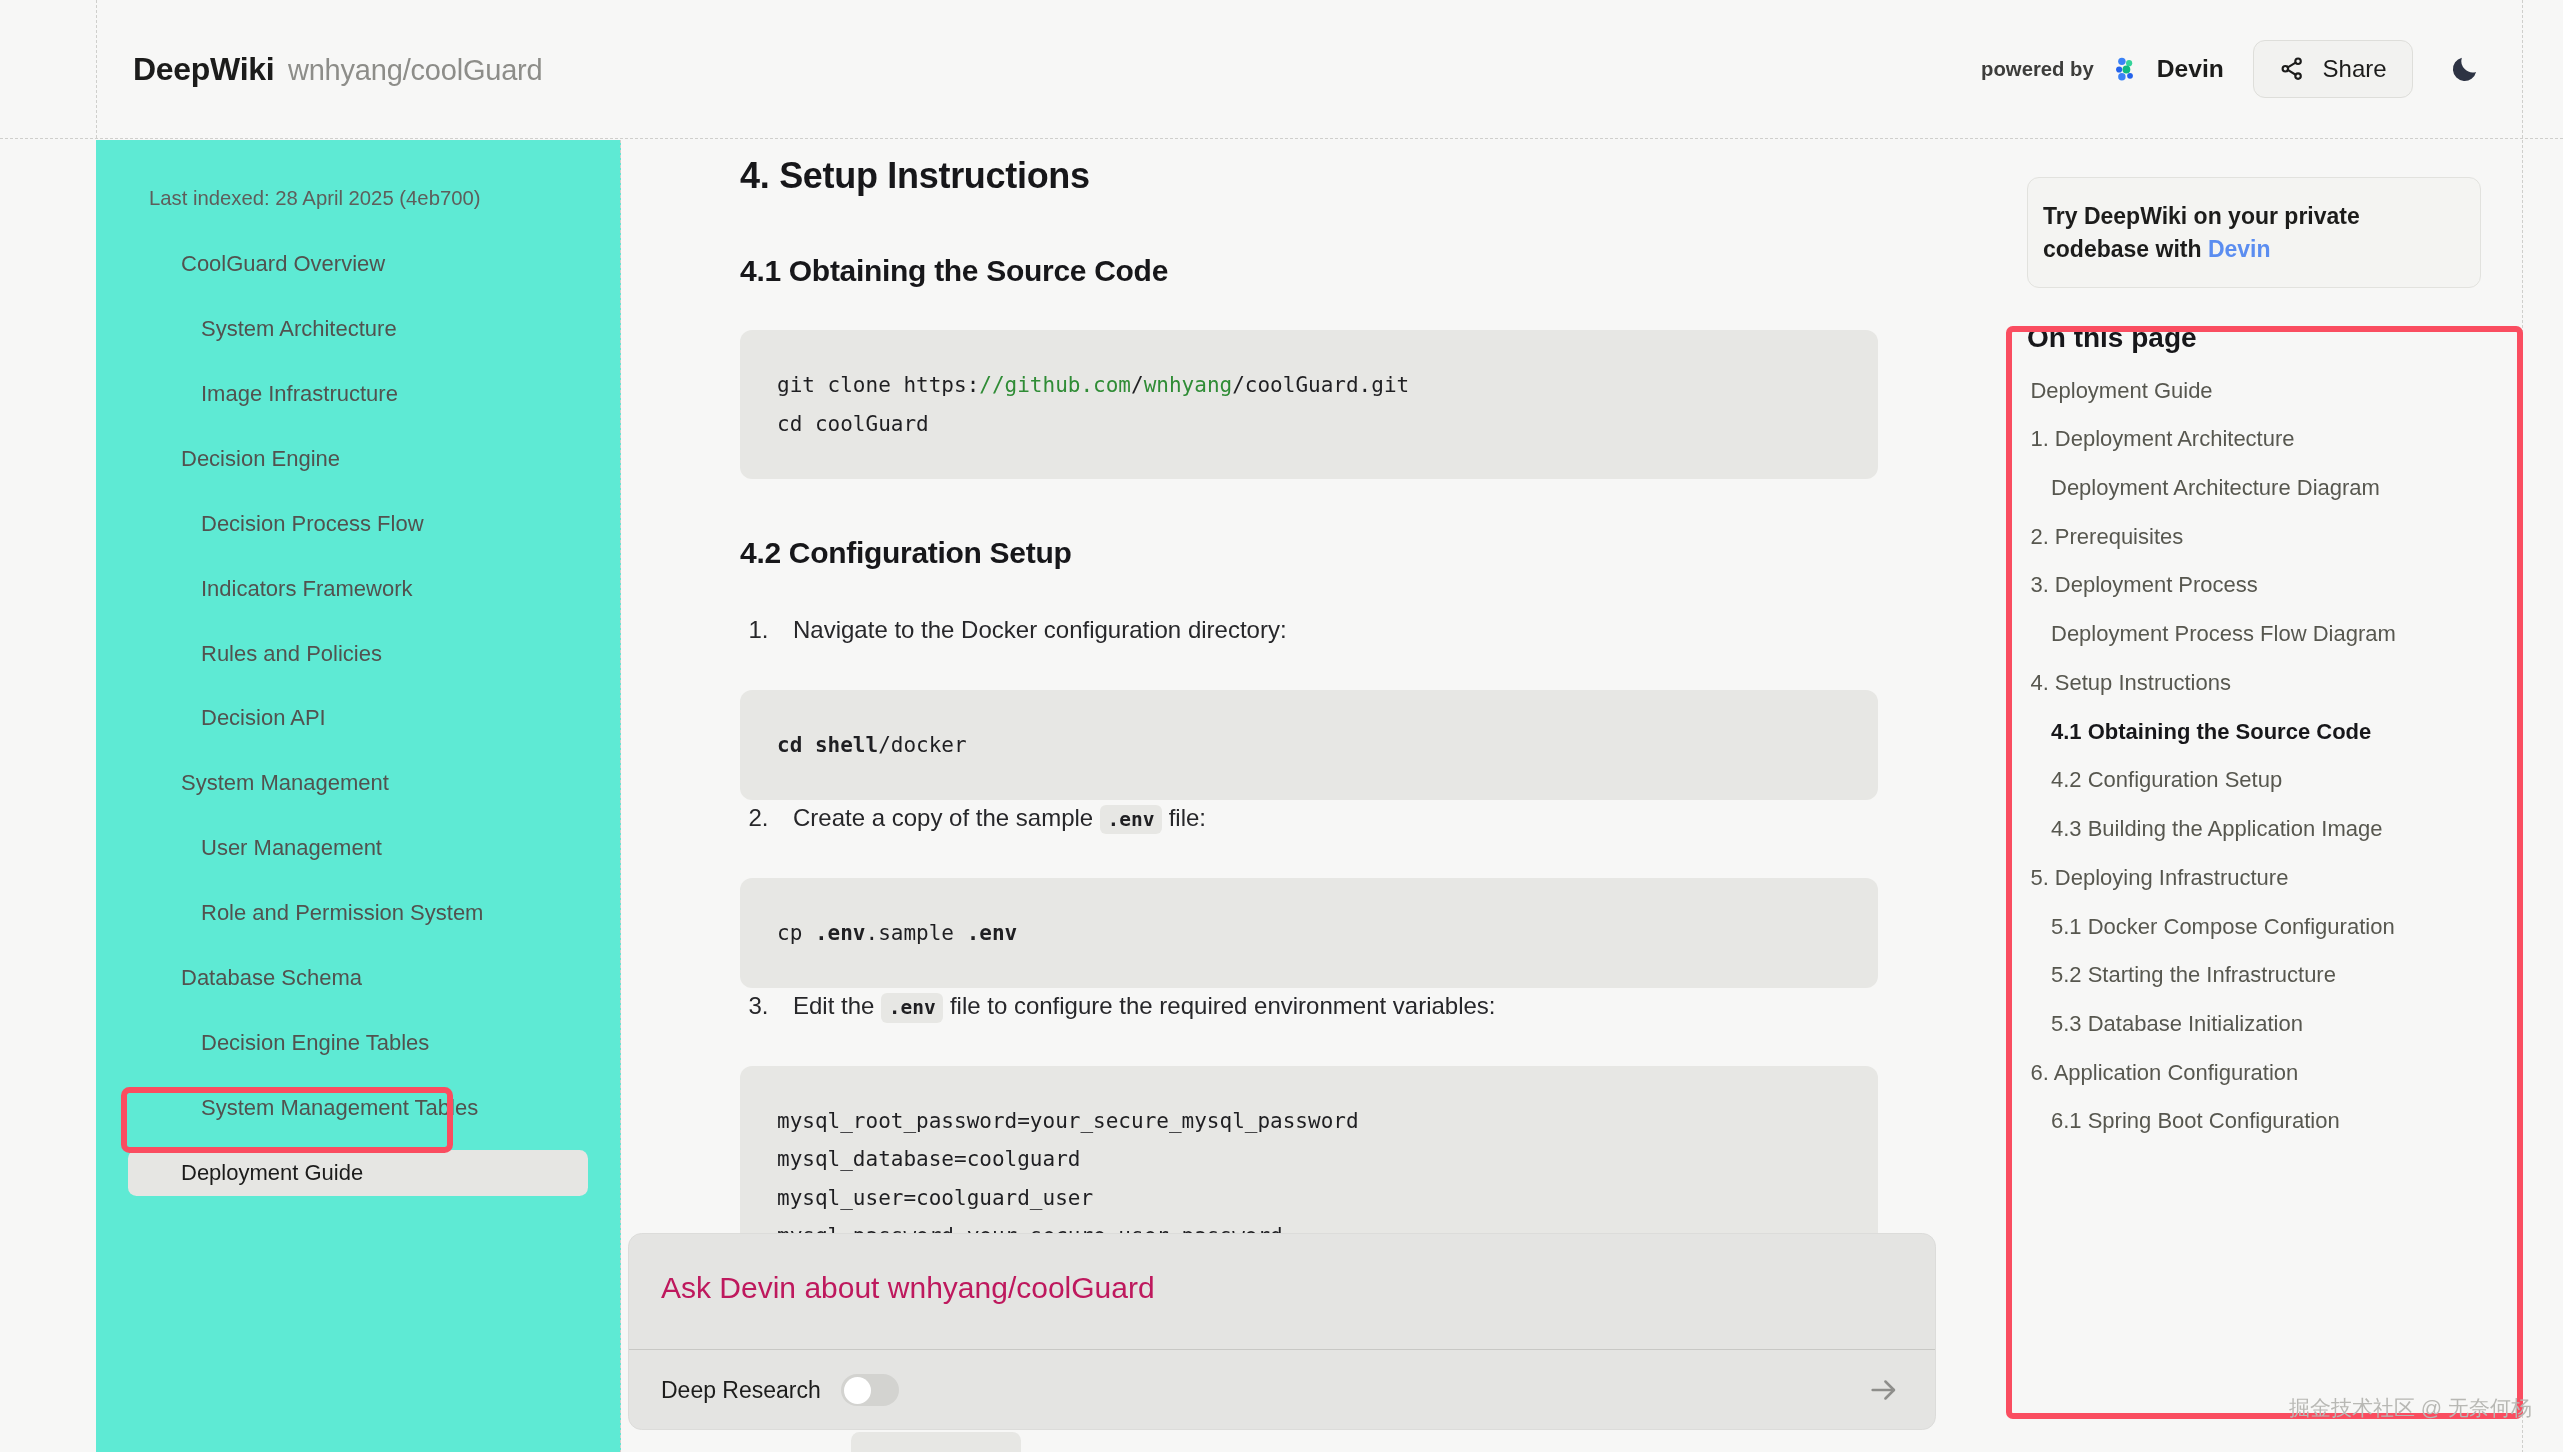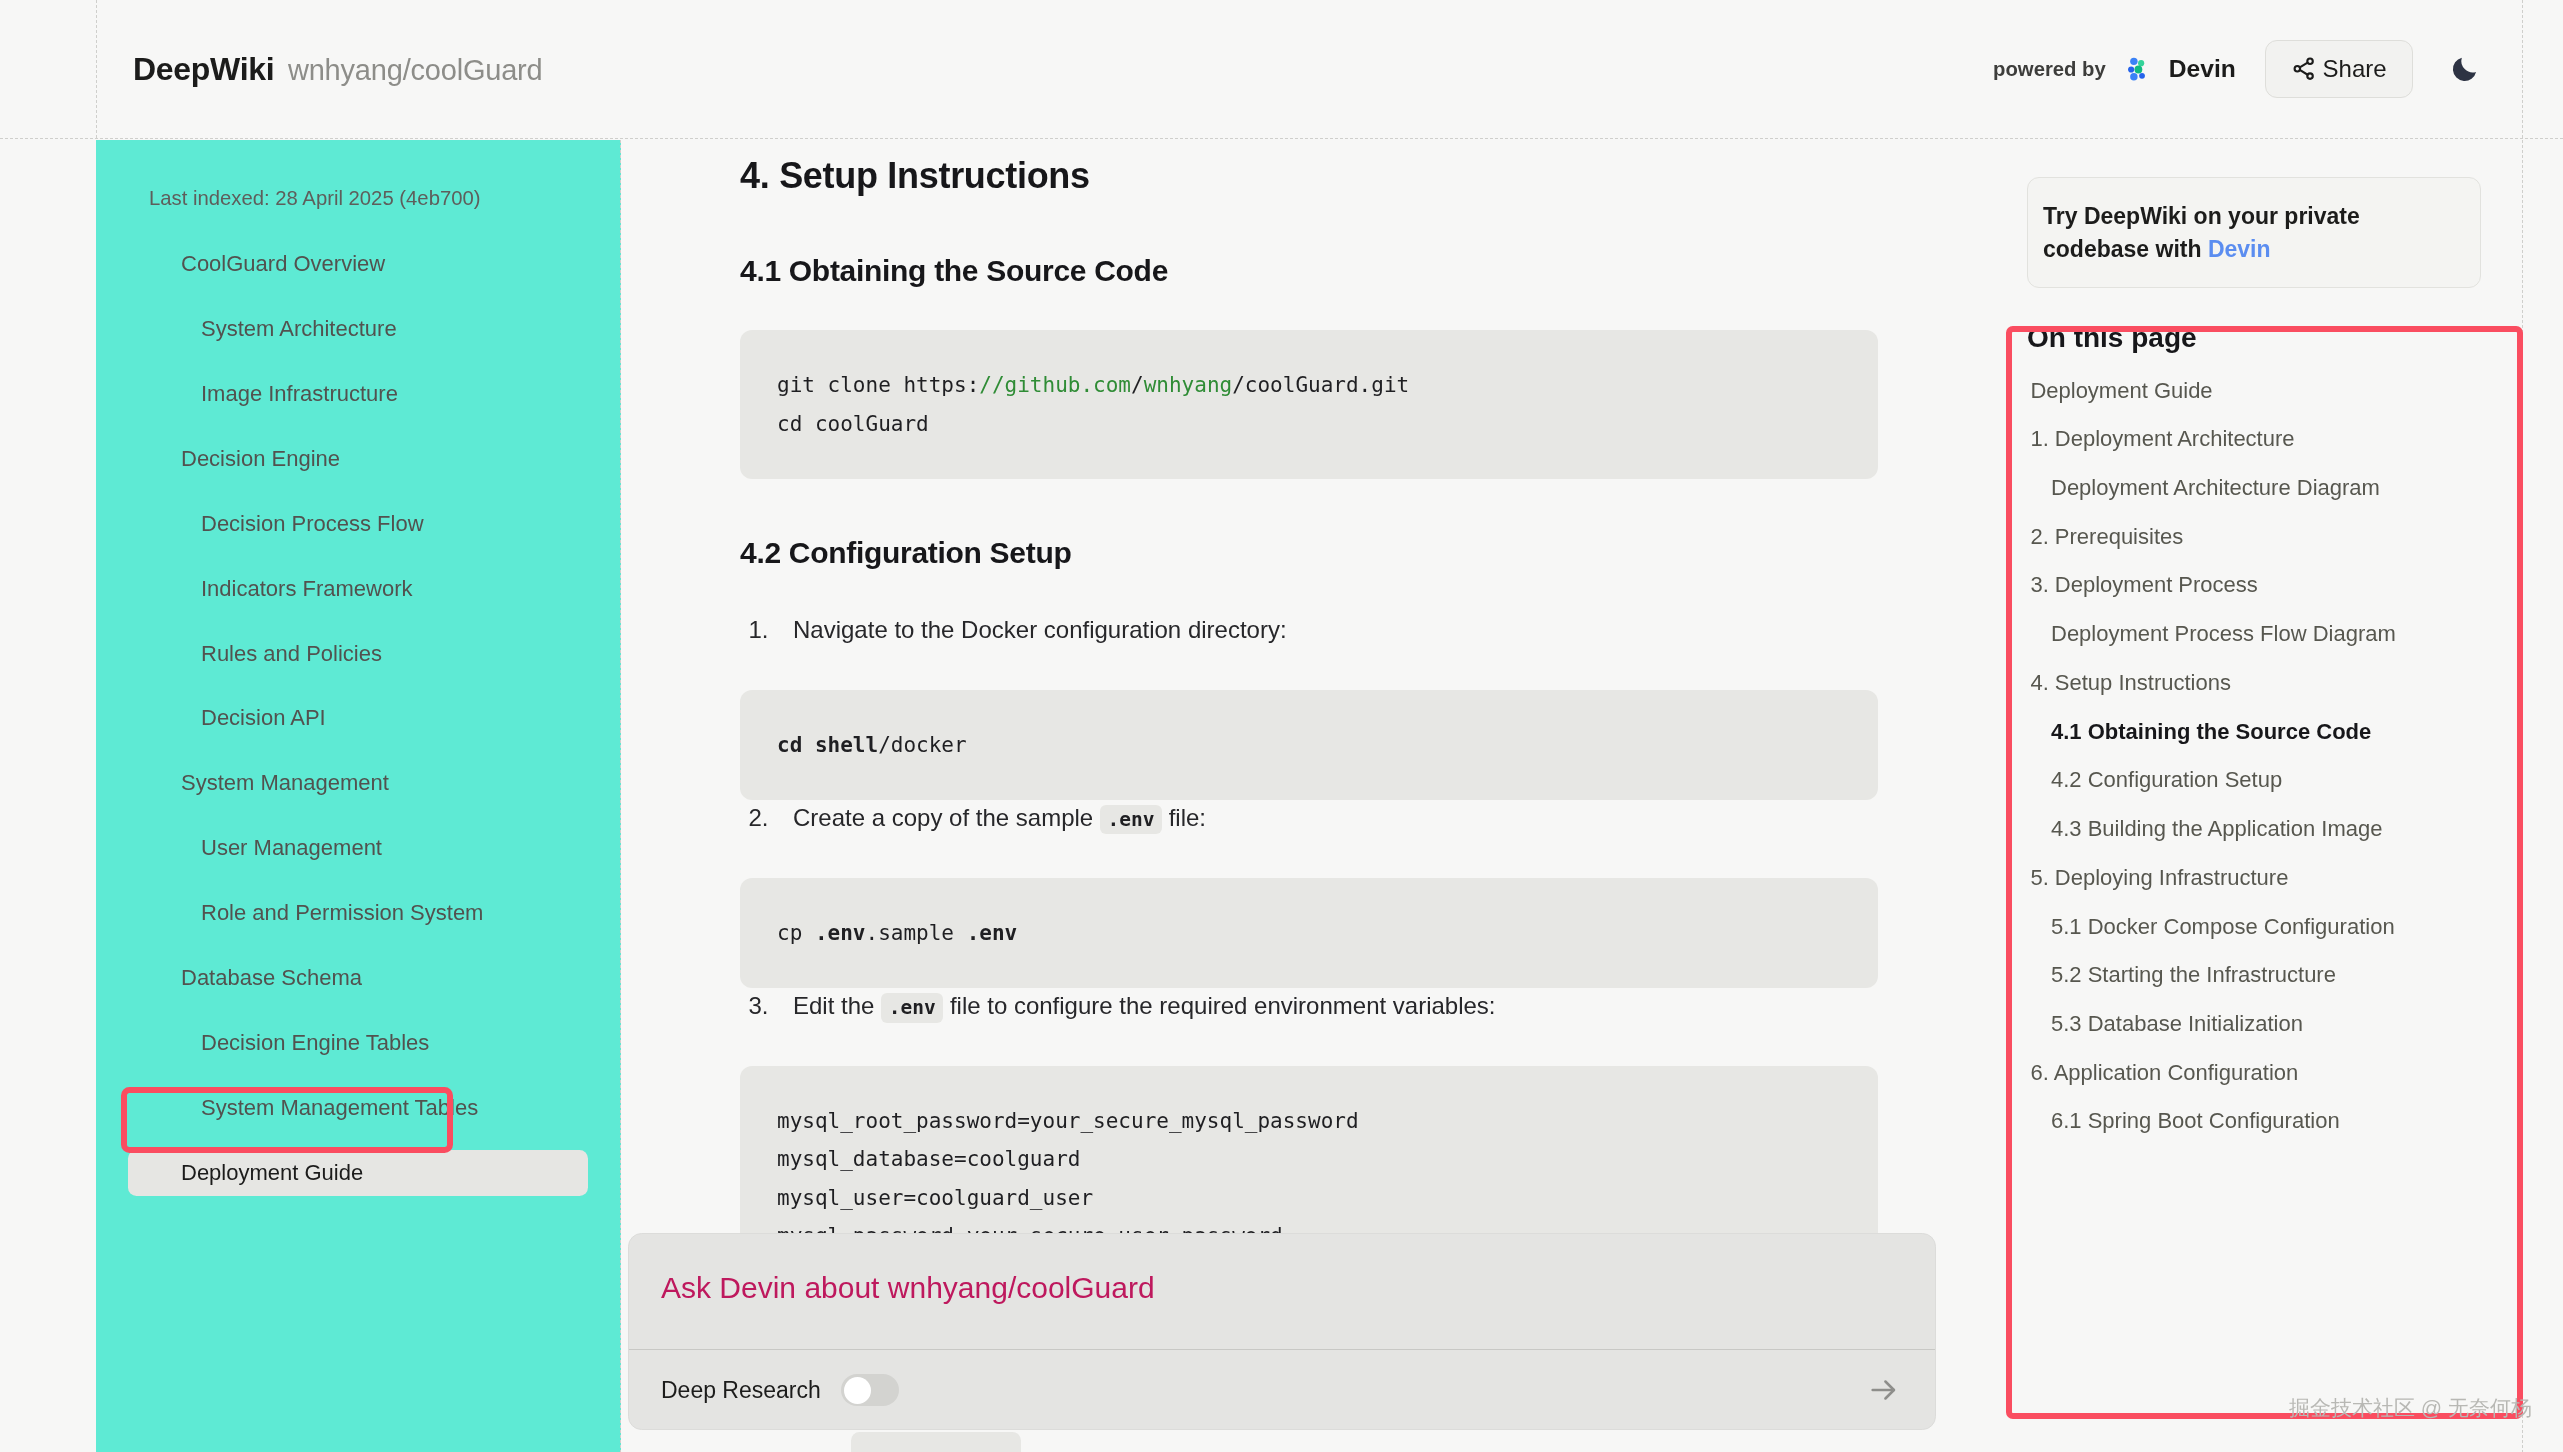--- a/index.html
+++ b/index.html
@@ -72,21 +72,21 @@
     gap: 17px;
     font-size: 21px;
     color: #3b3b39;
   }
   .powered-label { color: #3d3d3b; font-weight: 600; font-size: 20.3px; }
   .devin-logo { width: 29px; height: 29px; display:block; }
   .devin-word { font-size: 24.6px; font-weight: bold; color: #1c1c1b; }
   .share-btn {
     display: flex;
     align-items: center;
-    gap: 6px;
+    gap: 18px;
     padding: 13.6px 25.4px;
     border: 0.8px solid #dededa;
     border-radius: 12px;
     background: #f2f2f0;
     font-size: 24px;
     color: #1c1c1b;
     cursor: pointer;
   }
   .share-icon { width: 25.4px; height: 25.4px; display:block; }
   .theme-toggle {

